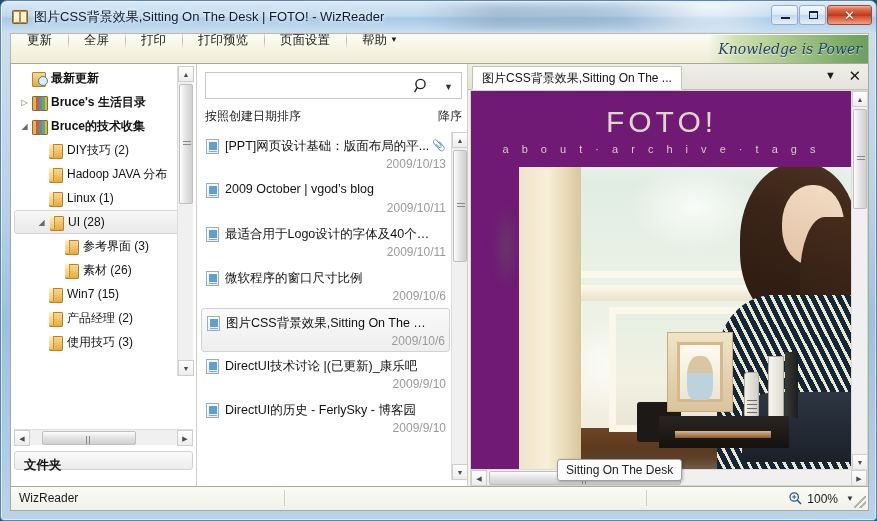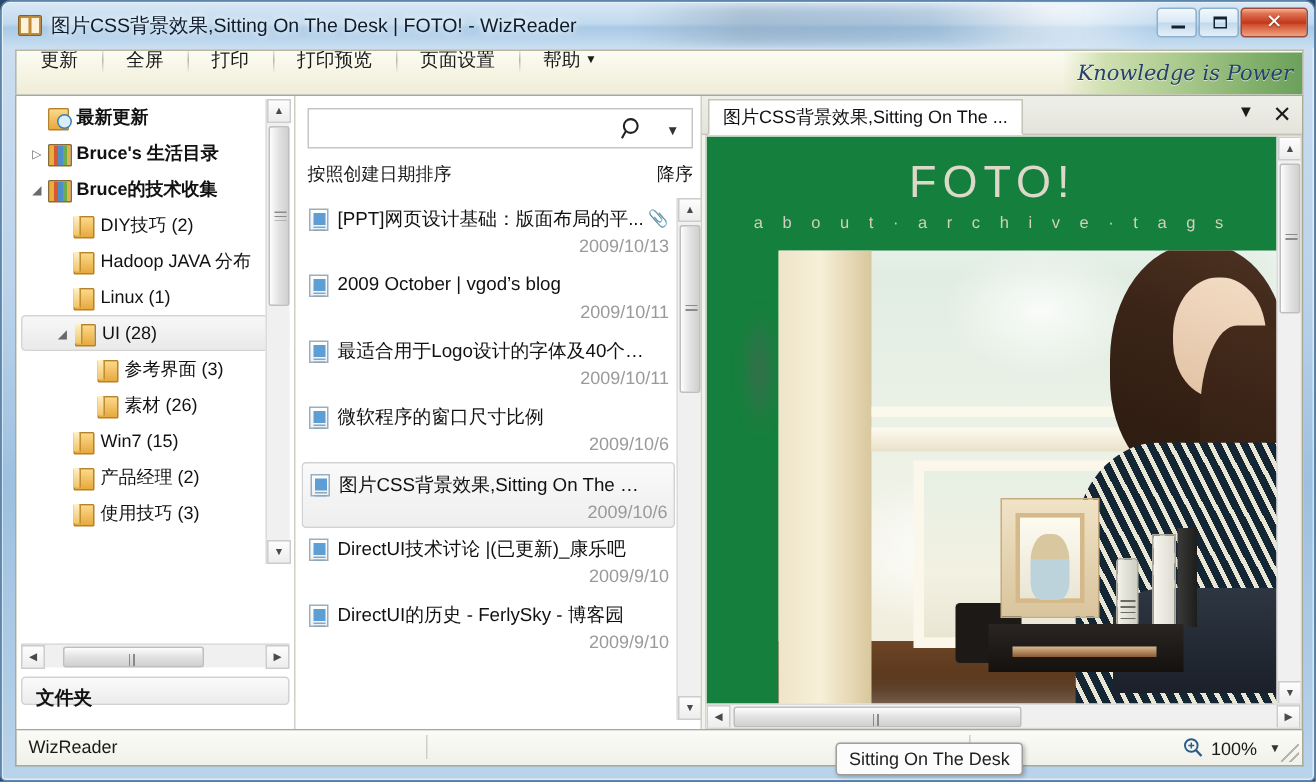--- a/index.html
+++ b/index.html
@@ -262,21 +262,21 @@
     white-space:nowrap; overflow:hidden; text-overflow:ellipsis; cursor:pointer;
   }
   #tab-list-btn { position:absolute; right:34px; top:5px; font-size:11px; color:#1a1a1a; cursor:pointer; }
   #tab-close-btn { position:absolute; right:9px; top:3px; font-size:15px; color:#1a1a1a; cursor:pointer; font-weight:bold; }
 
   #doc-view {
     position:absolute; left:2px; top:26px; width:398px; height:396px;
     background:#fff; border:1px solid #d6d6cc; overflow:hidden;
   }
   #page {
-    position:absolute; left:0; top:0; width:381px; height:379px; background:#15803d; overflow:hidden;
+    position:absolute; left:0; top:0; width:381px; height:379px; background:#701a75; overflow:hidden;
   }
   #foto-title {
     position:absolute; left:0; right:0; top:14px; text-align:center;
     font-size:30px; letter-spacing:4px; color:#ddd9c8;
     font-family:"Liberation Sans", sans-serif;
   }
   #foto-nav {
     position:absolute; left:0; right:0; top:52px; text-align:center;
     font-size:11px; letter-spacing:5px; color:#d3cfc0;
   }
@@ -384,21 +384,21 @@
   #ghost {
     position:absolute; left:18px; top:96px; width:34px; height:120px;
     background: radial-gradient(50% 50% at 50% 50%, rgba(90,90,90,.55), rgba(255,255,255,0) 72%);
     filter: blur(4px);
   }
 
   #tooltip {
     position:absolute; left:556px; top:458px; height:22px;
     background:#fcfcfc; border:1px solid #9e9e9e; border-radius:3px;
     font-size:12px; color:#222; line-height:20px; padding:0 8px;
-    box-shadow:1px 1px 3px rgba(0,0,0,.25); white-space:nowrap; z-index:40;margin-top:36px;
+    box-shadow:1px 1px 3px rgba(0,0,0,.25); white-space:nowrap; z-index:40;
   }
 
   
   #statusbar {
     position:absolute; left:9px; top:486px; width:859px; height:24px;
     background: linear-gradient(180deg,#fbfbf7,#f1f1ea);
     border:1px solid #a9a995; border-top:none;
     font-size:12px; color:#1a1a1a;
   }
   #statusbar .cell { position:absolute; top:0; height:22px; line-height:22px; }

